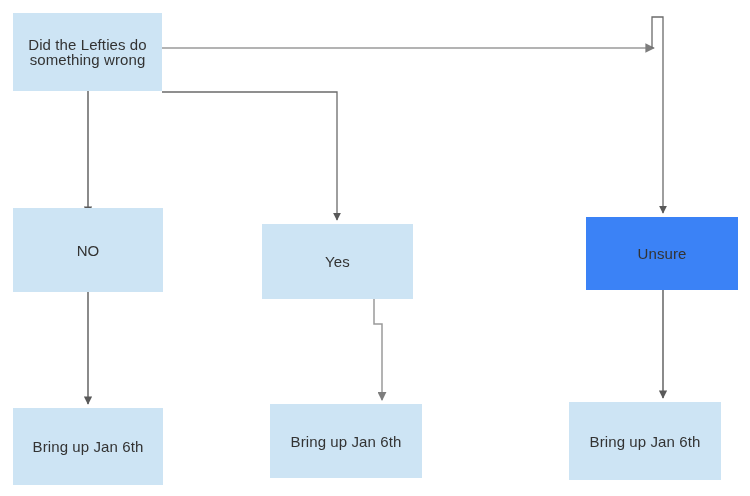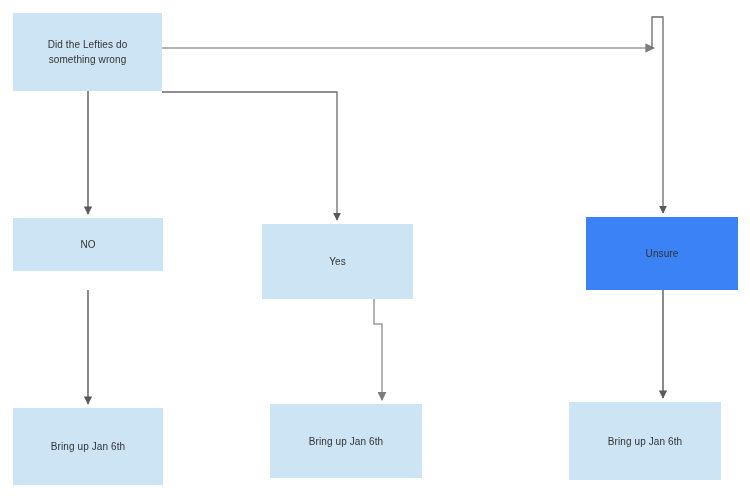--- a/index.html
+++ b/index.html
@@ -18,21 +18,21 @@
     overflow: hidden;
   }
   .node {
     position: absolute;
     background: #cde4f4;
     color: #333333;
     display: flex;
     align-items: center;
     justify-content: center;
     text-align: center;
-    font-size: 10px;
+    font-size: 15px;
     line-height: 15px;
     box-sizing: border-box;
     padding: 2px 6px;
     letter-spacing: 0.1px;
     white-space: pre-line;
   }
   #edges {
     position: absolute;
     left: 0;
     top: 0;
@@ -79,20 +79,20 @@
     </g>
 
     <g>
       <path d="M 663 290 L 663 398" fill="none" stroke="#595959" stroke-width="1.4" marker-end="url(#arrowDark)"></path>
     </g>
 
   </svg>
 
   <div class="node" style="left: 13px; top: 13px; width: 149px; height: 78px; background: rgb(205, 228, 244); color: rgb(51, 51, 51);">Did the Lefties do
 something wrong</div>
-  <div class="node" style="left: 13px; top: 218px; width: 150px; height: 53px; background: rgb(205, 228, 244); color: rgb(51, 51, 51);">NO</div>
+  <div class="node" style="left: 13px; top: 208px; width: 150px; height: 84px; background: rgb(205, 228, 244); color: rgb(51, 51, 51);">NO</div>
   <div class="node" style="left: 262px; top: 224px; width: 151px; height: 75px; background: rgb(205, 228, 244); color: rgb(51, 51, 51);">Yes</div>
   <div class="node" style="left: 586px; top: 217px; width: 152px; height: 73px; background: #3b82f6; color: rgb(51, 51, 51);">Unsure</div>
   <div class="node" style="left: 13px; top: 408px; width: 150px; height: 77px; background: rgb(205, 228, 244); color: rgb(51, 51, 51);">Bring up Jan 6th</div>
   <div class="node" style="left: 270px; top: 404px; width: 152px; height: 74px; background: rgb(205, 228, 244); color: rgb(51, 51, 51);">Bring up Jan 6th</div>
   <div class="node" style="left: 569px; top: 402px; width: 152px; height: 78px; background: rgb(205, 228, 244); color: rgb(51, 51, 51);">Bring up Jan 6th</div>
 
 </div>
 
 </body></html>

